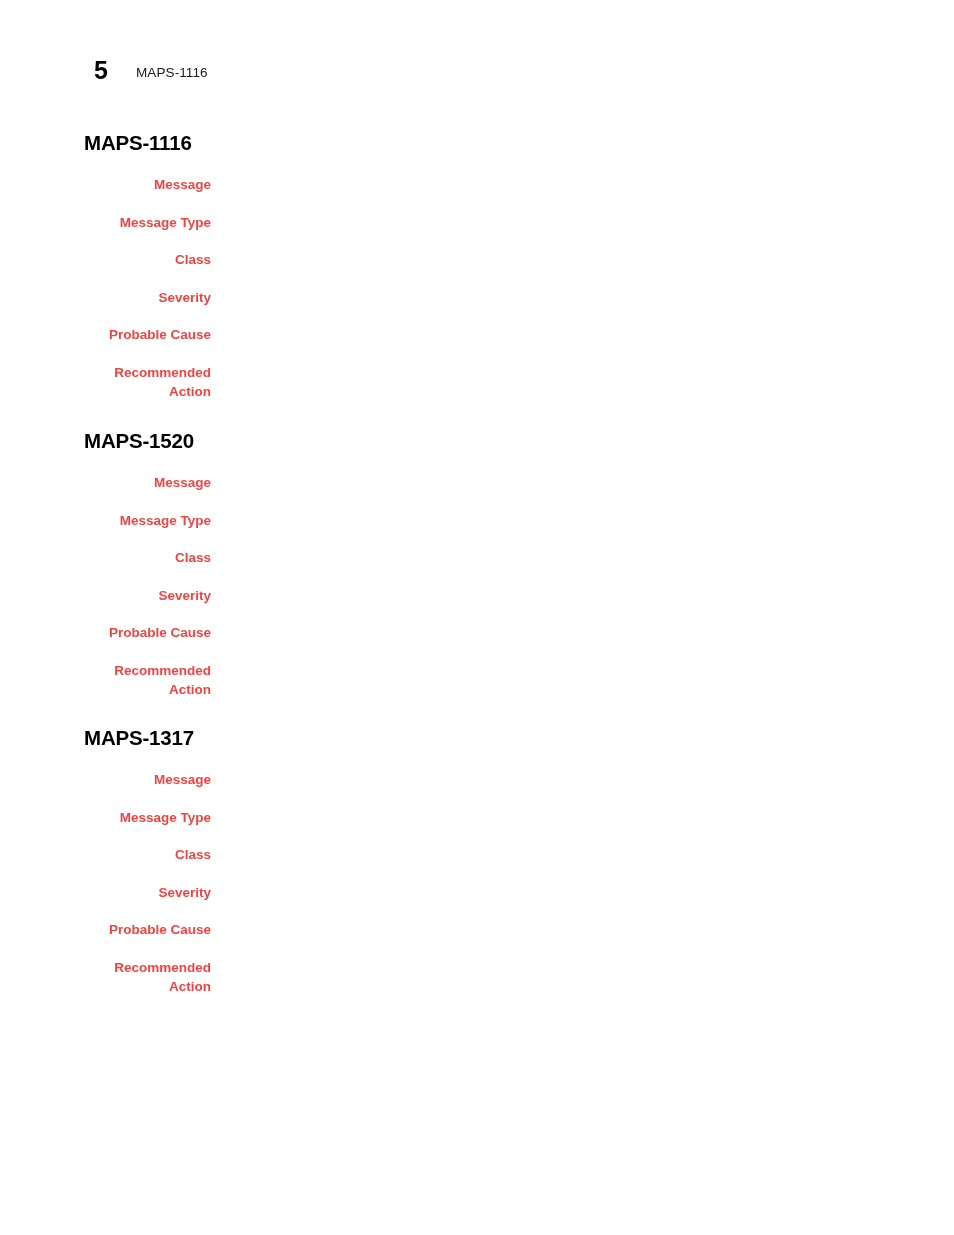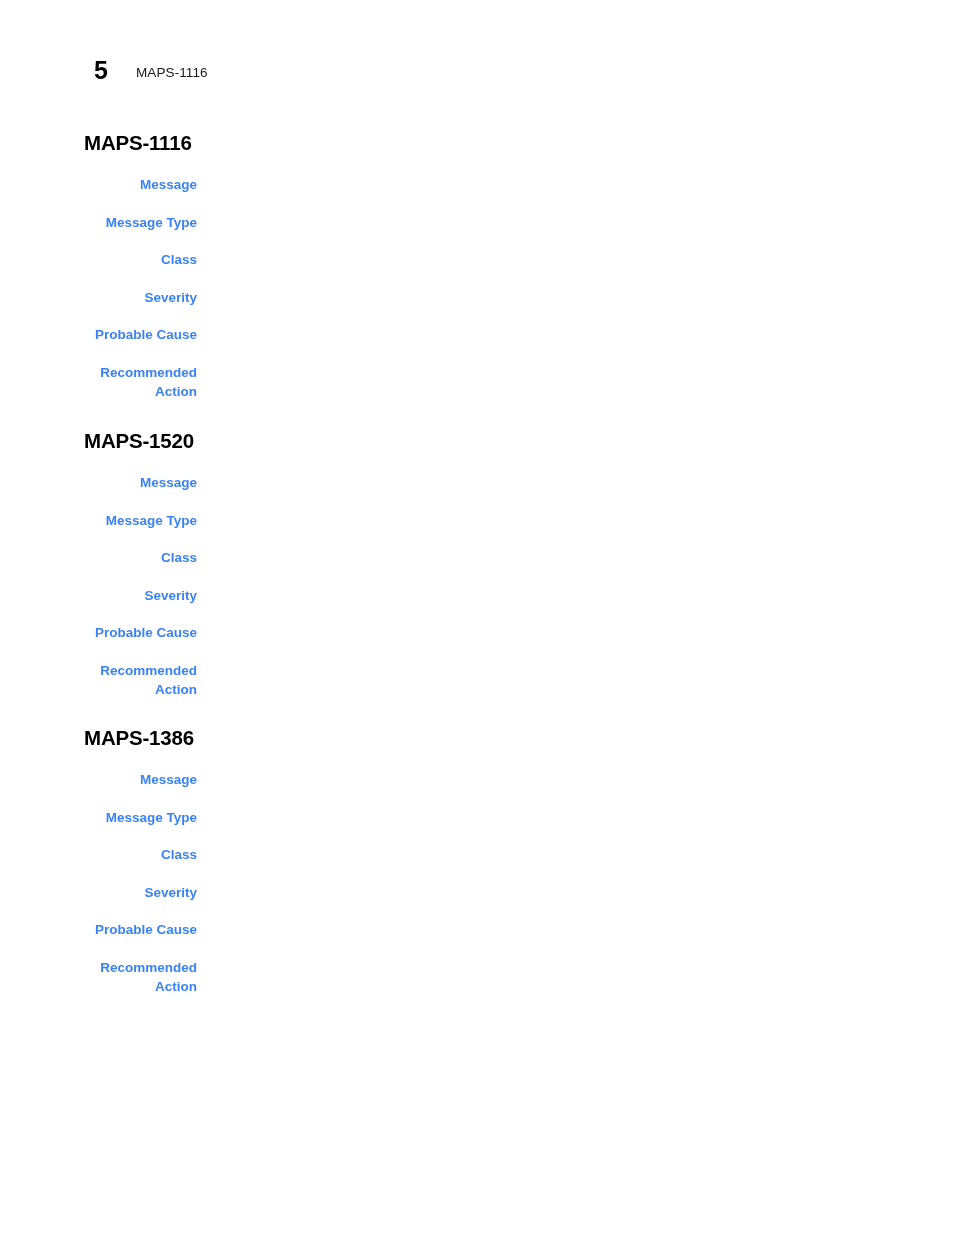--- a/index.html
+++ b/index.html
@@ -96,22 +96,23 @@
   .field-label {
     position: absolute;
     left: 0;
     top: 0;
     width: 197px;
     text-align: right;
     font-size: 13.5px;
     font-weight: bold;
     line-height: 19px;
     letter-spacing: 0px;
-    color: #3b82f6;
+    color: #ef4444;
     white-space: pre-line;
+    padding-left: 14px;
   }
 
   .field-value {
     position: absolute;
     left: 213px;
     top: 0;
     width: 700px;
     font-size: 13.5px;
     font-weight: normal;
     line-height: 19px;
@@ -184,21 +185,21 @@
             <div class="field-value"></div>
           </div>
           <div class="field-row tall">
             <div class="field-label">Recommended
 Action</div>
             <div class="field-value"></div>
           </div>
         </div>
       </div>
       <div class="section" style="top: 726px;">
-        <div class="section-title">MAPS-1386</div>
+        <div class="section-title">MAPS-1317</div>
         <div class="fields">
           <div class="field-row">
             <div class="field-label">Message</div>
             <div class="field-value"></div>
           </div>
           <div class="field-row">
             <div class="field-label">Message Type</div>
             <div class="field-value"></div>
           </div>
           <div class="field-row">

